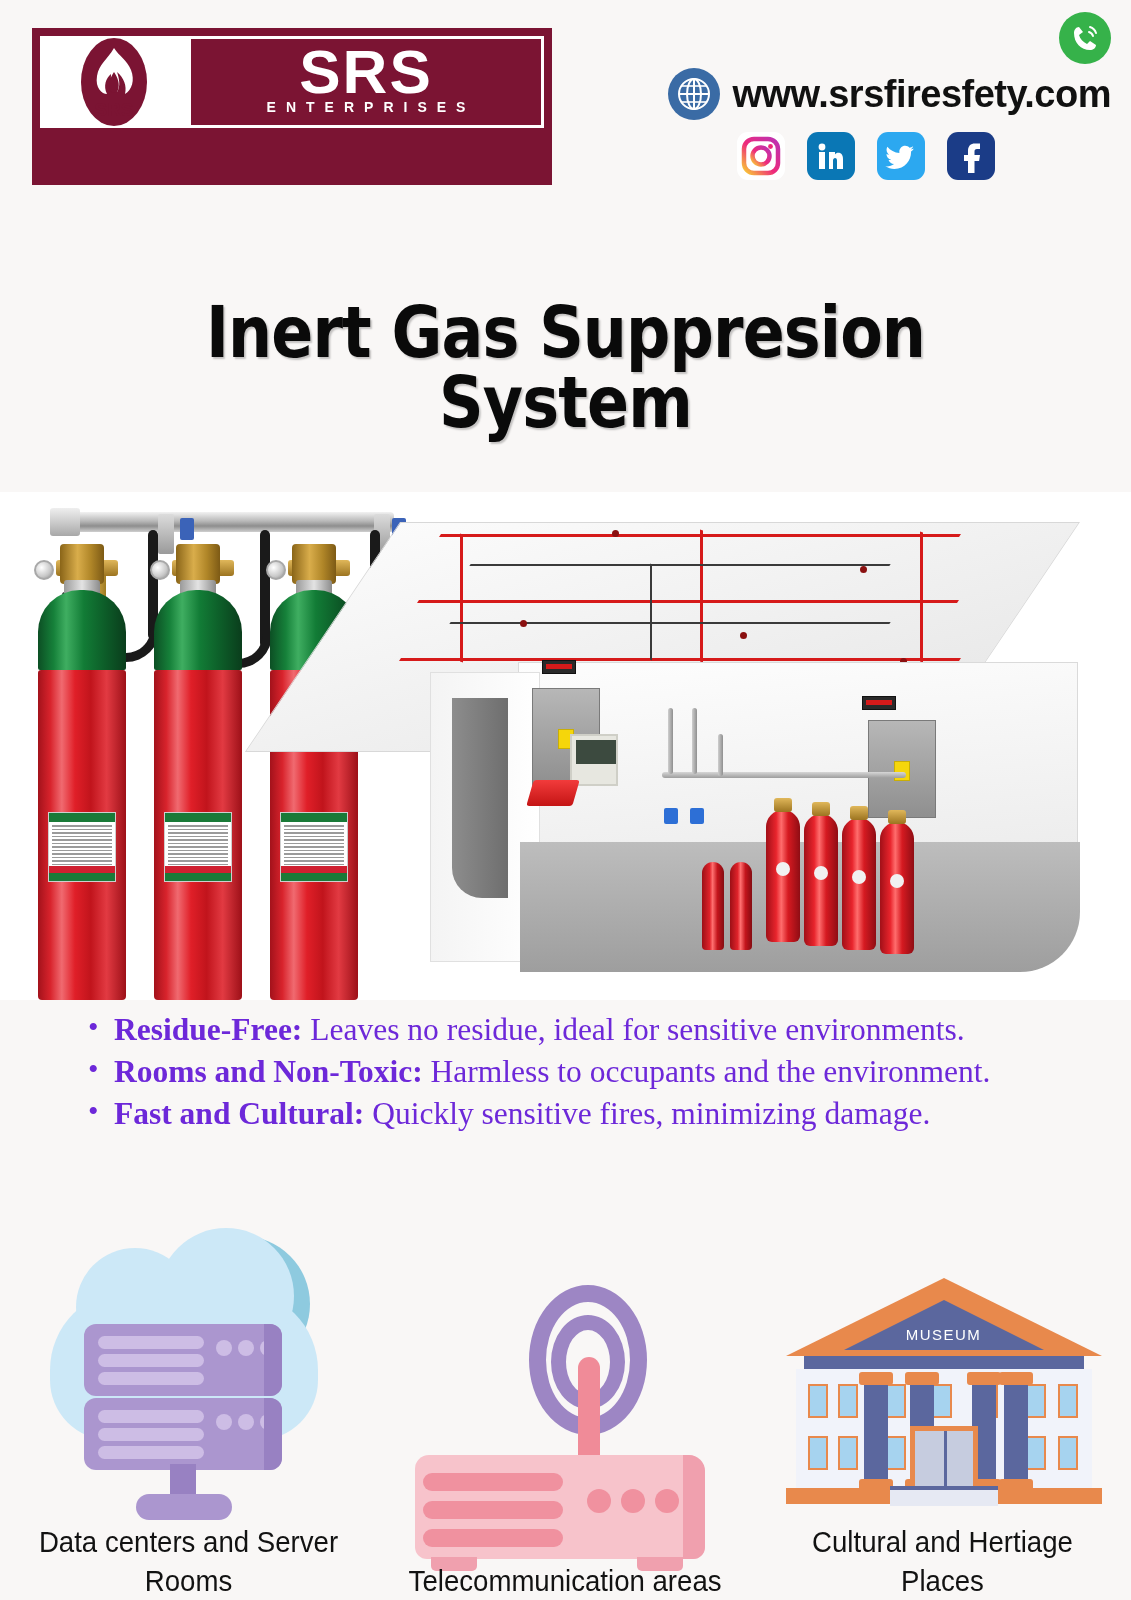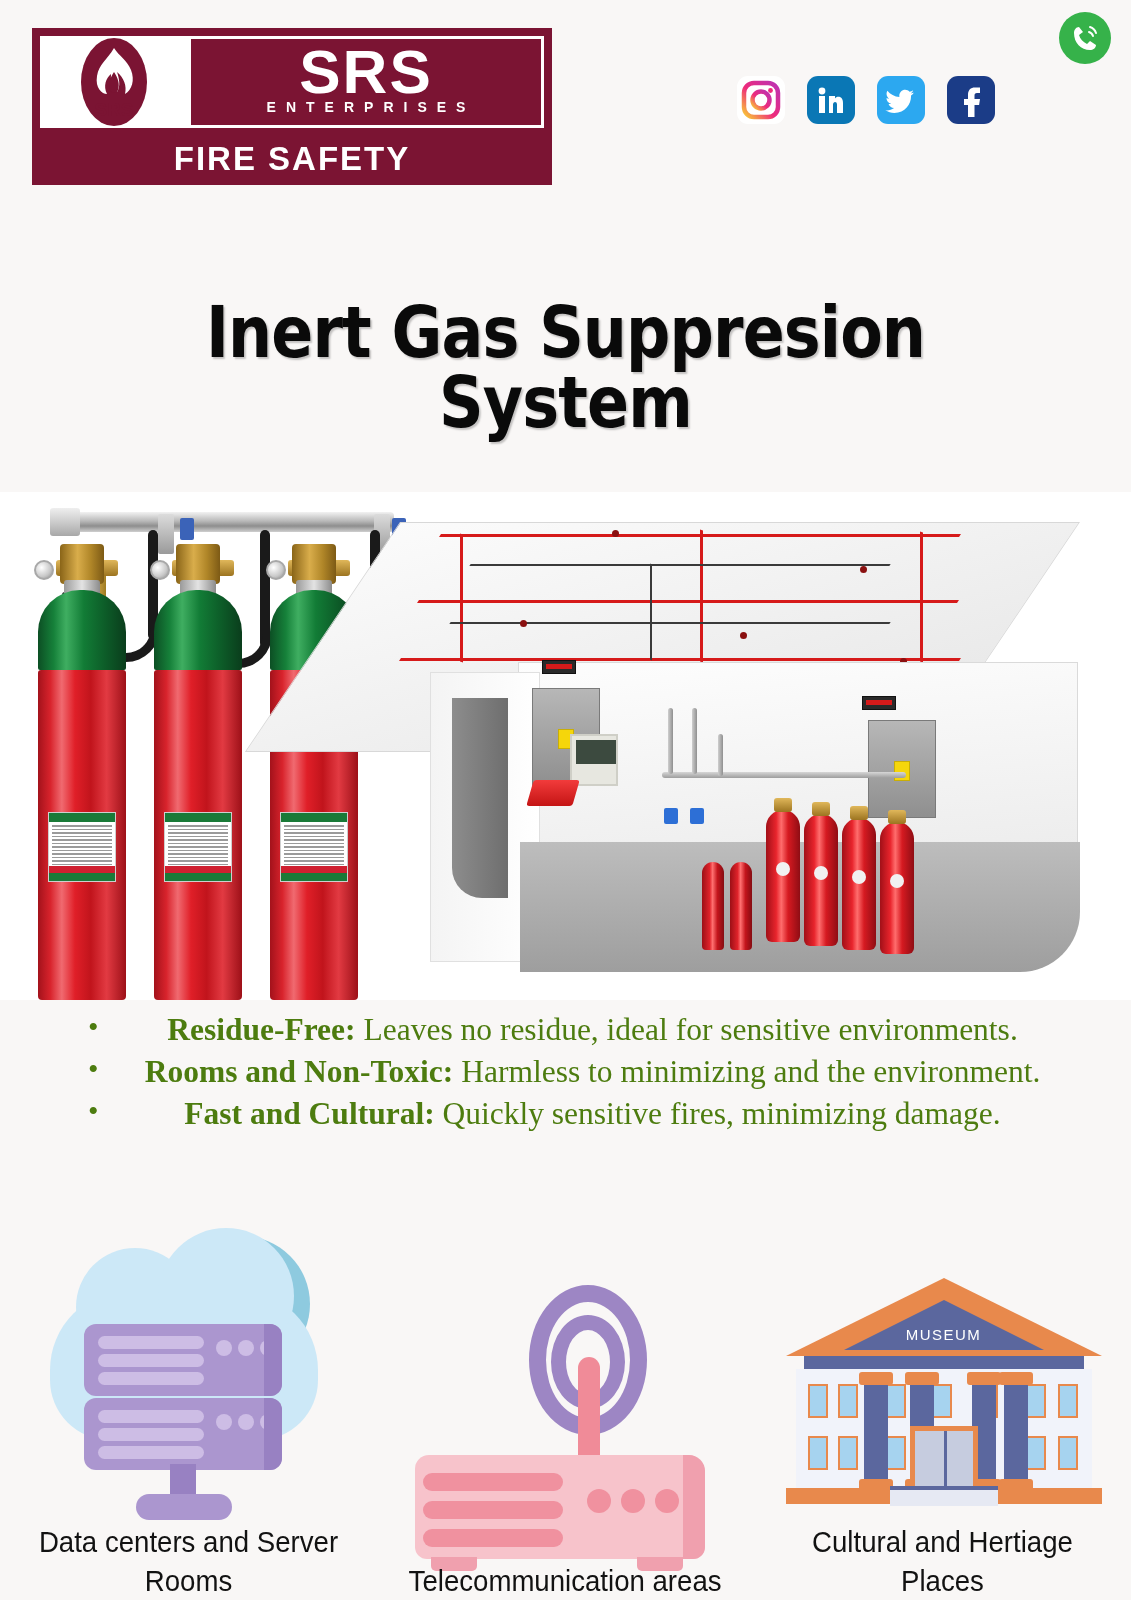--- a/index.html
+++ b/index.html
@@ -255,21 +255,21 @@
   }
 
   
   .bullets {
     position:absolute; left:0; top:1010px; width:1131px; padding:0 60px 0 80px;
     font-family:"Liberation Serif", serif;
   }
   .bullets ul { list-style:none; }
   .bullets li {
     position:relative; padding-left:34px; margin-bottom:2px;
-    font-size:31.5px; line-height:1.27; color:#4d7c0f;text-align:center;
+    font-size:31.5px; line-height:1.27; color:#6d28d9;
   }
   .bullets li:before {
     content:"\2022"; position:absolute; left:8px; top:-2px; font-size:30px;
   }
   .bullets b { font-weight:bold; }
 
   
   .usecases {
     position:absolute; left:0; top:1185px; width:1131px; height:415px;
     display:flex; align-items:flex-end;
@@ -419,37 +419,47 @@
           <path d="M37 12 C30 24 22 28 20 40 C18 52 25 58 30 58 C26 50 29 42 34 38 C33 48 38 50 40 56 C44 50 42 42 40 36 C47 42 50 50 48 58 C55 54 58 44 54 34 C50 24 42 20 37 12 Z" fill="#ffffff"></path>
           <path d="M37 36 C33 42 31 48 33 54 C34 58 40 58 41 54 C43 48 41 42 37 36 Z" fill="#7B1433"></path>
           <text x="37" y="80" font-family="Liberation Sans, sans-serif" font-size="19" font-weight="bold" fill="#7B1433" text-anchor="middle">SRS</text>
         </svg>
       </div>
       <div class="logo-word">
         <div class="logo-srs">SRS</div>
         <div class="logo-ent">ENTERPRISES</div>
       </div>
     </div>
-    <div class="logo-bottom">
-      <div class="logo-fs">FIRE SAFETY</div>
-    </div>
   </div>
 
   <div class="contact">
 
     <div class="c-row c-phone">
       <span class="icon-circle icon-phone">
         <svg width="34" height="34" viewBox="0 0 34 34" aria-hidden="true">
           <path d="M11 6 C8 6 6 9 6 12 C6 22 13 29 22 29 C25 29 28 27 28 24 L22 20 L19 23 C15 21 12 18 11 14 L15 11 Z" fill="#ffffff"></path>
           <path d="M22 6 C25 7 27 9 28 12" stroke="#ffffff" stroke-width="2" fill="none" stroke-linecap="round"></path>
           <path d="M21 11 C23 11.6 24.4 13 25 15" stroke="#ffffff" stroke-width="2" fill="none" stroke-linecap="round"></path>
         </svg>
       </span>
     </div>
 
+    <div class="c-row">
+      <span class="icon-circle icon-globe">
+        <svg width="38" height="38" viewBox="0 0 38 38" aria-hidden="true">
+          <circle cx="19" cy="19" r="15" fill="none" stroke="#ffffff" stroke-width="2"></circle>
+          <ellipse cx="19" cy="19" rx="7" ry="15" fill="none" stroke="#ffffff" stroke-width="2"></ellipse>
+          <line x1="4" y1="19" x2="34" y2="19" stroke="#ffffff" stroke-width="2"></line>
+          <line x1="6" y1="11" x2="32" y2="11" stroke="#ffffff" stroke-width="1.6"></line>
+          <line x1="6" y1="27" x2="32" y2="27" stroke="#ffffff" stroke-width="1.6"></line>
+          <line x1="19" y1="4" x2="19" y2="34" stroke="#ffffff" stroke-width="2"></line>
+        </svg>
+      </span>
+      <span class="c-text web">www.srsfiresfety.com</span>
+    </div>
 
 
     <div class="socials">
       <span class="soc soc-ig">
         <svg width="42" height="42" viewBox="0 0 42 42" aria-hidden="true">
           <defs>
             <linearGradient id="ig" x1="0" y1="1" x2="1" y2="0">
               <stop offset="0%" stop-color="#F9CE34"></stop>
               <stop offset="45%" stop-color="#EE2A7B"></stop>
               <stop offset="100%" stop-color="#BB33B4"></stop>
@@ -664,21 +674,21 @@
       </div>
   </div>
 </div>
 
 <div class="bullets">
   <ul>
     <li>
       <b>Residue-Free:</b><span> Leaves no residue, ideal for sensitive environments.</span>
     </li>
     <li>
-      <b>Rooms and Non-Toxic:</b><span> Harmless to minimizing and the environment.</span>
+      <b>Rooms and Non-Toxic:</b><span> Harmless to occupants and the environment.</span>
     </li>
     <li>
       <b>Fast and Cultural:</b><span> Quickly sensitive fires, minimizing damage.</span>
     </li>
   </ul>
 </div>
 
 <div class="usecases">
 
   <div class="uc">

